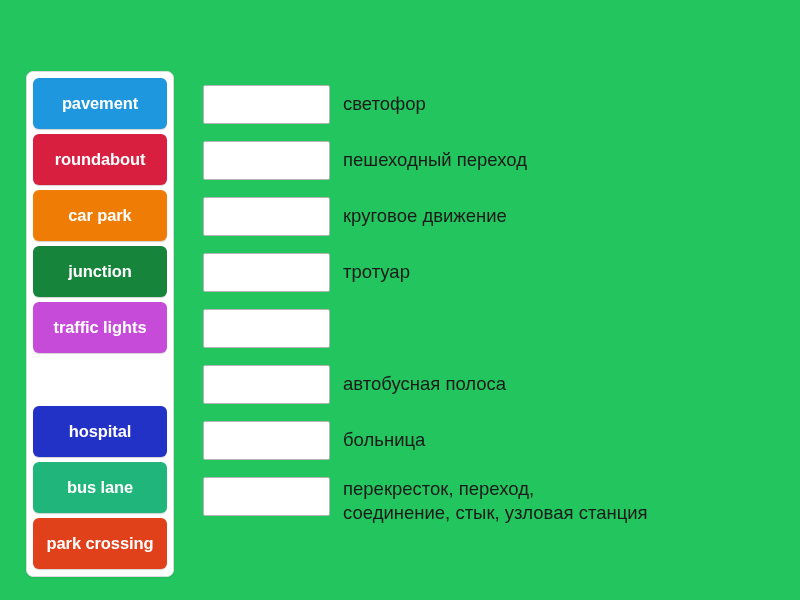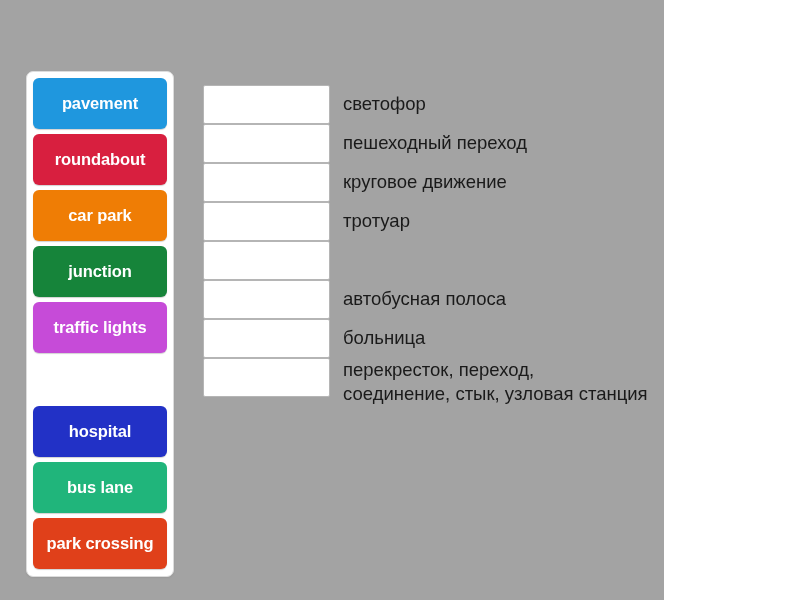--- a/index.html
+++ b/index.html
@@ -6,23 +6,23 @@
   html, body {
     margin: 0; padding: 0;
     width: 800px; height: 600px;
     background: #ffffff;
     font-family: "Liberation Sans", sans-serif;
     overflow: hidden;
   }
 
   .stage {
     position: relative;
-    width: 664px;
+    width: 800px;
     height: 600px;
-    background: #a3a3a3;
+    background: #22c55e;
   }
 
   
   .tile-panel {
     position: absolute;
     left: 26px;
     top: 71px;
     width: 148px;
     padding: 6px 6px 7px 6px;
     background: #ffffff;
@@ -55,20 +55,21 @@
   .tile.two-line { line-height: 1.08; }
 
   
   .rows {
     position: absolute;
     left: 203px;
     top: 85px;
     width: 575px;
     display: flex;
     flex-direction: column;
+    gap: 17px;
   }
 
   .row {
     display: flex;
     align-items: flex-start;
     height: 39px;
   }
 
   .dropzone {
     width: 127px;

